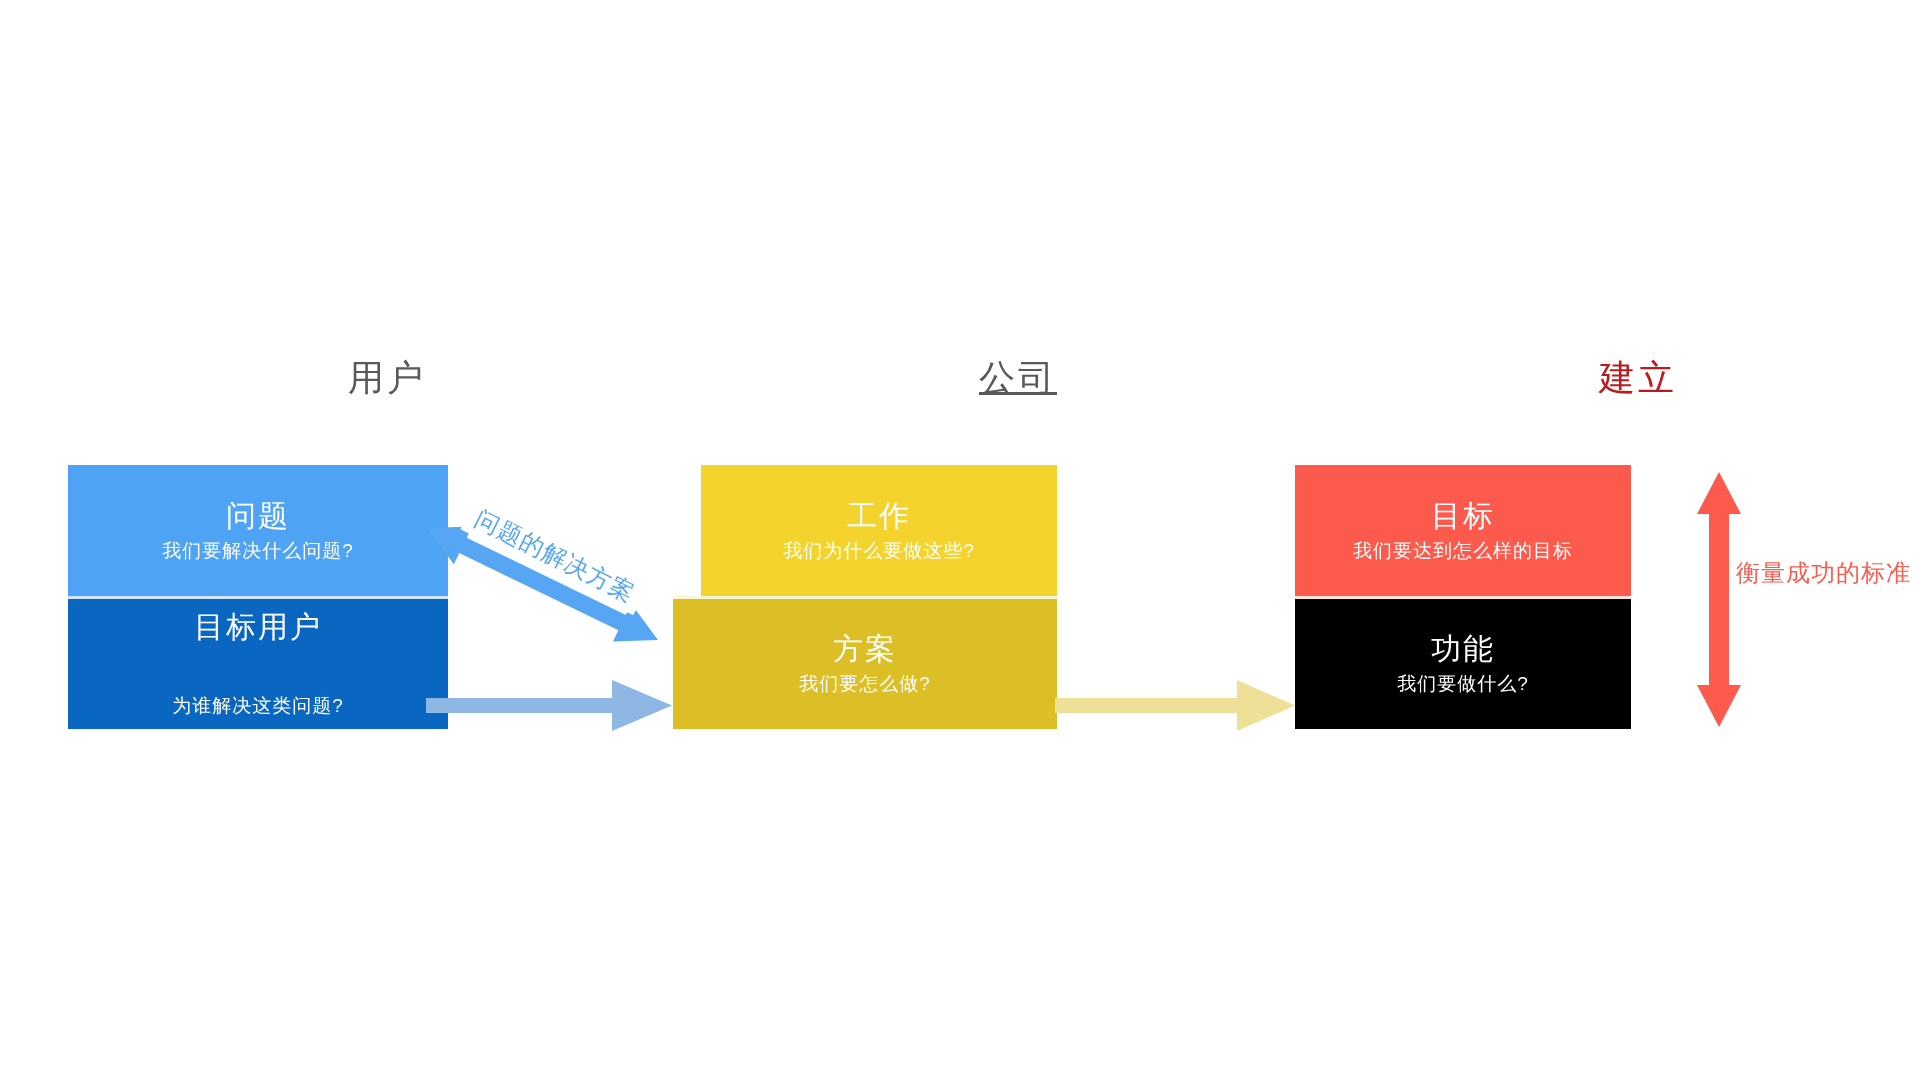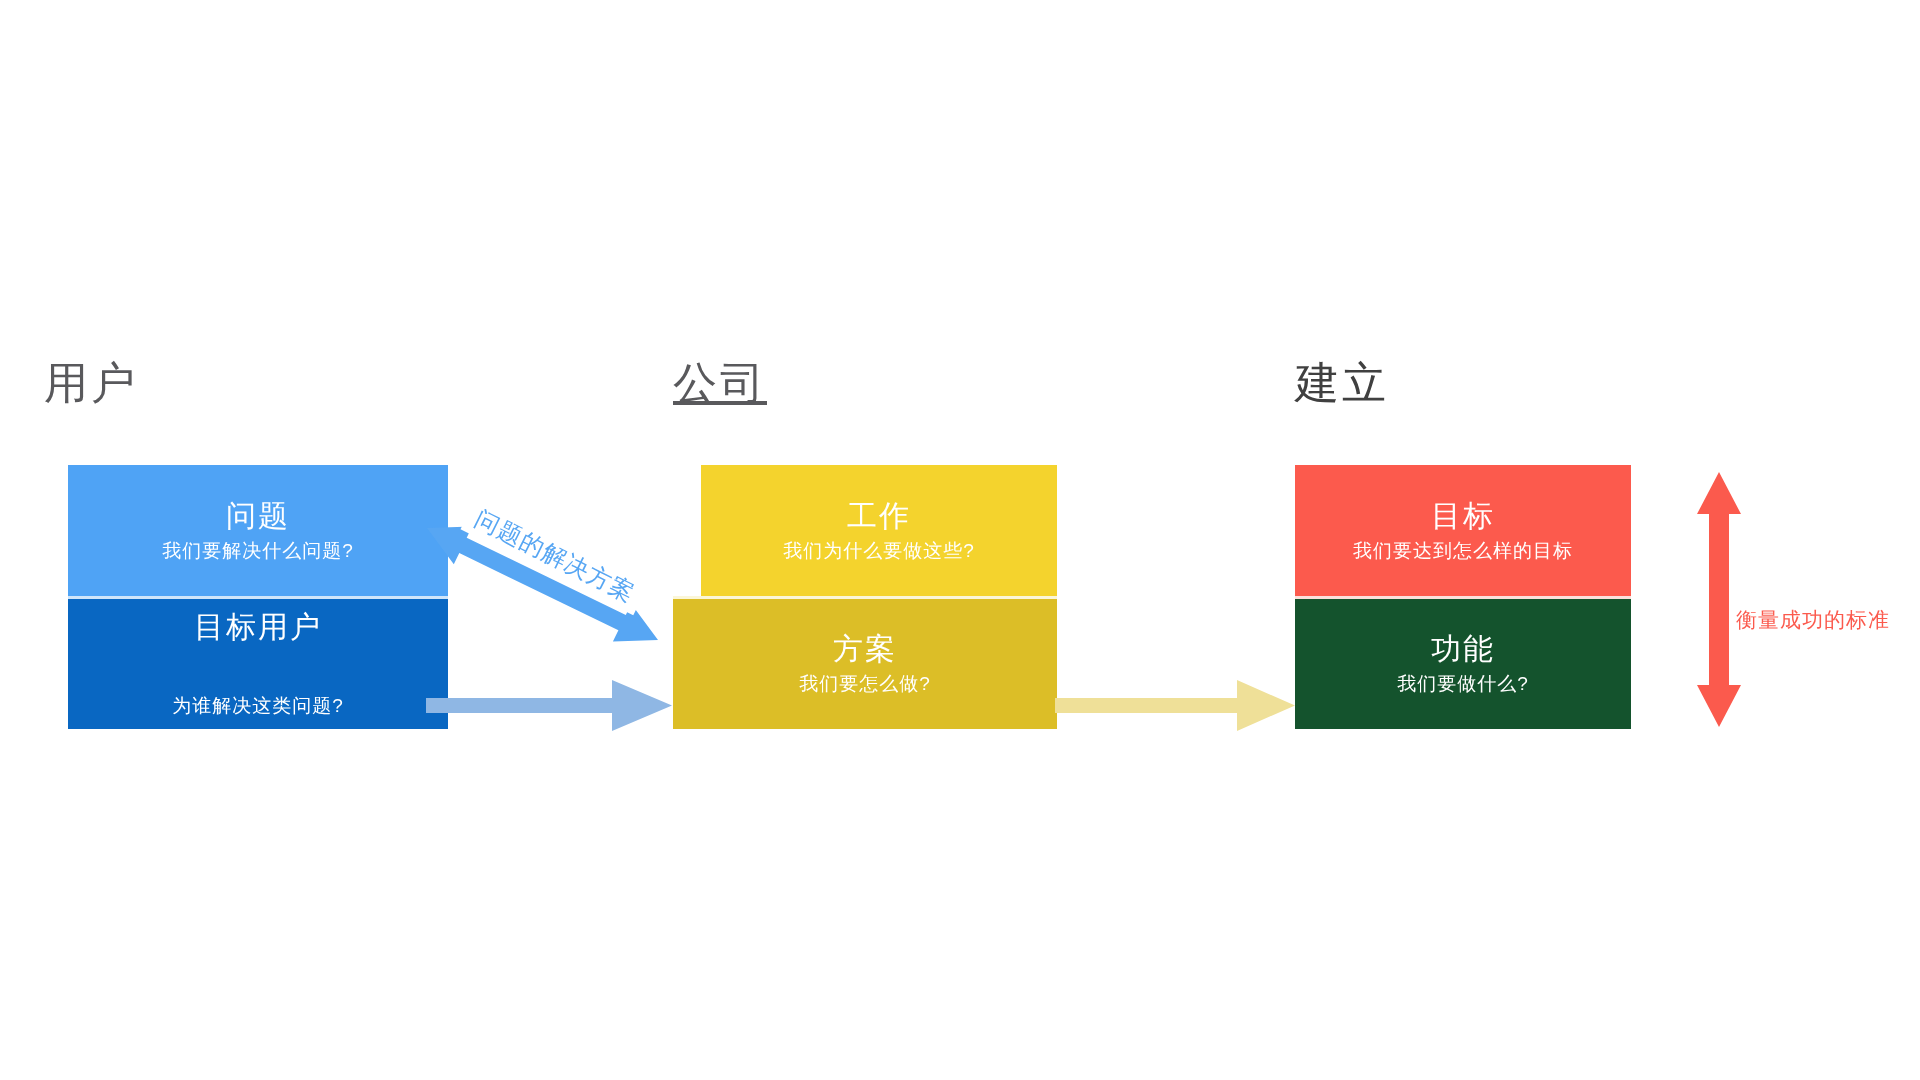--- a/index.html
+++ b/index.html
@@ -4,22 +4,22 @@
 <style>
   * { margin: 0; padding: 0; box-sizing: border-box; }
   html, body { width: 1920px; height: 1080px; background: #ffffff; }
   body { font-family: "Liberation Sans", sans-serif; position: relative; overflow: hidden; }
 
   .canvas { position: absolute; inset: 0; }
 
   .col-header {
     position: absolute;
     top: 354px;
-    text-align: left;
-    font-size: 44px;
+    text-align: right;
+    font-size: 36px;
     font-weight: 300;
     letter-spacing: 3px;
   }
 
   .stack {
     position: absolute;
     top: 465px;
     height: 264px;
     display: flex;
     flex-direction: column;
@@ -54,35 +54,35 @@
     font-size: 24px;
     letter-spacing: 1px;
     padding: 3px 9px 5px;
     white-space: nowrap;
     line-height: 1.1;
   }
 
   .measure-label {
     position: absolute;
     left: 1736px;
-    top: 608px;
-    font-size: 21px;
+    top: 560px;
+    font-size: 24px;
     letter-spacing: 1px;
     white-space: nowrap;
     line-height: 1.1;
   }
 </style>
 </head>
 <body>
 
 <div class="canvas">
 
   <div class="col-header" style="left: 44px; width: 382px; color: rgb(89, 89, 92);">用户</div>
   <div class="col-header" style="left: 673px; width: 384px; color: rgb(89, 89, 92); text-decoration: underline;">公司</div>
-  <div class="col-header" style="left: 1295px; width: 382px; color: #404040;">建立</div>
+  <div class="col-header" style="left: 1295px; width: 382px; color: #b91c1c;">建立</div>
 
   <div class="stack" style="left:44px;width:404px;padding-left:24px;">
     <div class="box top" style="background: rgb(79, 163, 245);">
       <div class="box-title">问题</div>
       <div class="box-sub">我们要解决什么问题?</div>
     </div>
     <div class="box bottom" style="background: rgb(9, 103, 194); border-top-color: rgb(207, 229, 250); gap: 44px;">
       <div class="box-title">目标用户</div>
       <div class="box-sub">为谁解决这类问题?</div>
     </div>
@@ -97,21 +97,21 @@
       <div class="box-title">方案</div>
       <div class="box-sub">我们要怎么做?</div>
     </div>
   </div>
 
   <div class="stack" style="left:1295px;width:336px;">
     <div class="box top" style="background: rgb(252, 90, 77);">
       <div class="box-title">目标</div>
       <div class="box-sub">我们要达到怎么样的目标</div>
     </div>
-    <div class="box bottom" style="background: #14532d; border-top-color: rgb(252, 225, 220);">
+    <div class="box bottom" style="background: #000000; border-top-color: rgb(252, 225, 220);">
       <div class="box-title">功能</div>
       <div class="box-sub">我们要做什么?</div>
     </div>
   </div>
 
   <svg class="overlay" viewBox="0 0 1920 1080">
     <path d="M427,528 L472.1,526.6 L466.7,537.8 L625.8,614.9 L631.2,603.7 L658,640 L612.9,641.4 L618.4,630.2 L459.3,553.1 L453.8,564.3 Z" fill="#57A6F3"></path>
     <path d="M426,698 L612,698 L612,680 L672,705.5 L612,731 L612,713 L426,713 Z" fill="#8FB7E4"></path>
     <path d="M1055,698 L1237,698 L1237,680 L1295,705.5 L1237,731 L1237,713 L1055,713 Z" fill="#EFE098"></path>
     <path d="M1719,472 L1741,514 L1729,514 L1729,685 L1741,685 L1719,727 L1697,685 L1709,685 L1709,514 L1697,514 Z" fill="#FB5A4D"></path>

